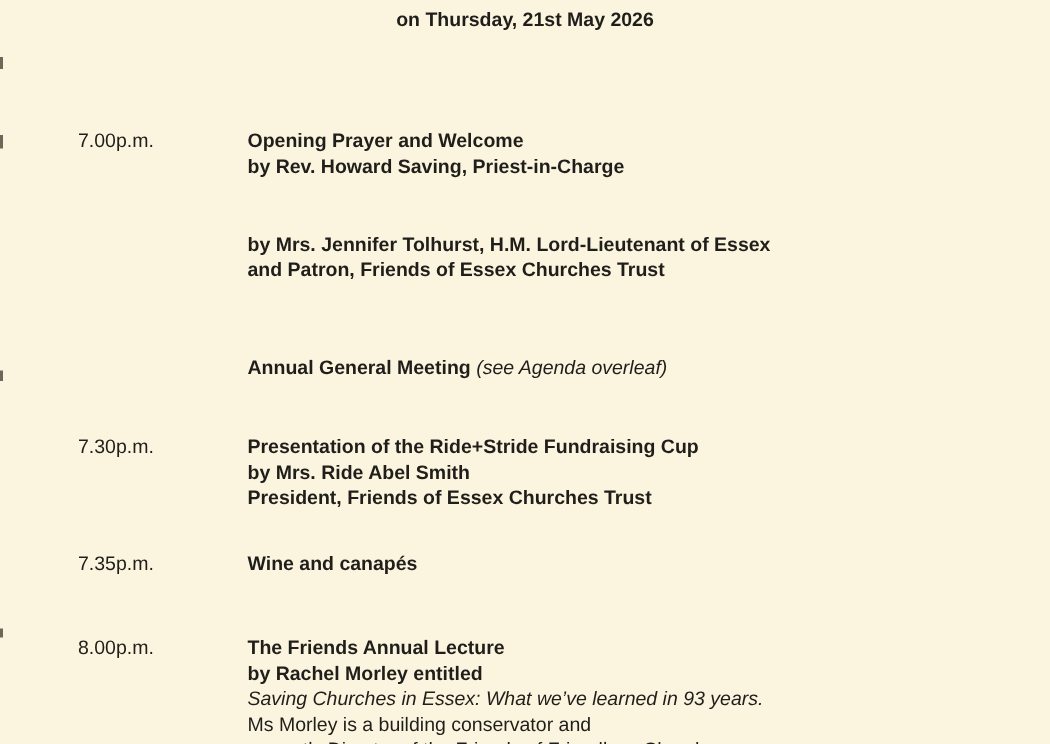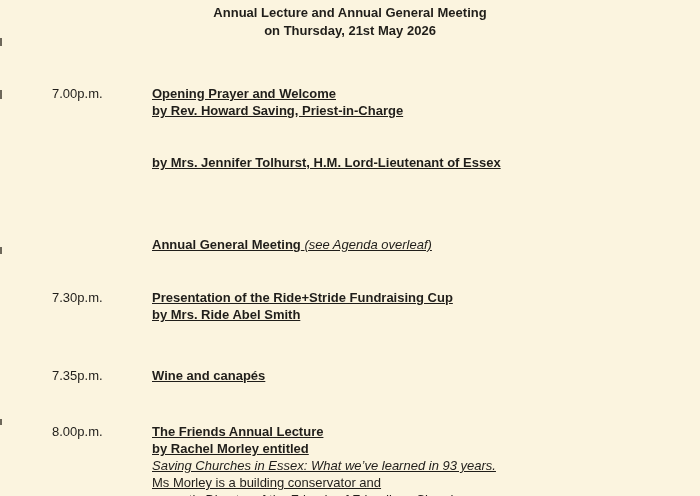--- a/index.html
+++ b/index.html
@@ -31,23 +31,22 @@
     font-size: 13px;
     line-height: 17px;
   }
   .entry .time {
     position: absolute;
     left: 52px; top: 0;
     font-weight: 400;
   }
   .entry .content {
     position: absolute;
-    left: 152px; top: 0;
+    left: 165px; top: 0;
     width: 495px;
-    text-decoration: underline;
   }
   .b { font-weight: 700; }
   .r { font-weight: 400; }
   .i { font-style: italic; font-weight: 400; }
   .note { font-style: italic; font-weight: 400; font-size: 13px; }
 
   .e1 { top: 85px; }
   .e2 { top: 154px; }
   .e3 { top: 236px; }
   .e4 { top: 289px; }
@@ -64,51 +63,52 @@
   .s2 { top: 90px;  height: 9px; }
   .s3 { top: 247px; height: 7px; }
   .s4 { top: 419px; height: 6px; }
 </style>
 </head>
 <body>
 
 <div class="page">
 
   <div class="header">
-    <div>Annual Lecture and Annual General Meeting</div>
     <div>on Thursday, 21st May 2026</div>
   </div>
 
   <div class="entry e1">
     <span class="time">7.00p.m.</span>
     <div class="content">
       <div class="b">Opening Prayer and Welcome</div>
       <div class="b">by Rev. Howard Saving, Priest-in-Charge</div>
     </div>
   </div>
 
   <div class="entry e2">
     <span class="time"></span>
     <div class="content">
       <div class="b">by Mrs. Jennifer Tolhurst, H.M. Lord-Lieutenant of Essex</div>
+      <div class="b">and Patron, Friends of Essex Churches Trust</div>
     </div>
   </div>
 
   <div class="entry e3">
     <span class="time"></span>
     <div class="content">
       <div><span class="b">Annual General Meeting</span> <span class="note">(see Agenda overleaf)</span></div>
     </div>
   </div>
 
   <div class="entry e4">
     <span class="time">7.30p.m.</span>
     <div class="content">
       <div class="b">Presentation of the Ride+Stride Fundraising Cup</div>
       <div class="b">by Mrs. Ride Abel Smith</div>
+      <div class="b">President, Friends of Essex Churches Trust</div>
     </div>
   </div>
 
   <div class="entry e5">
     <span class="time">7.35p.m.</span>
     <div class="content">
       <div class="b">Wine and canapés</div>
     </div>
   </div>
 

